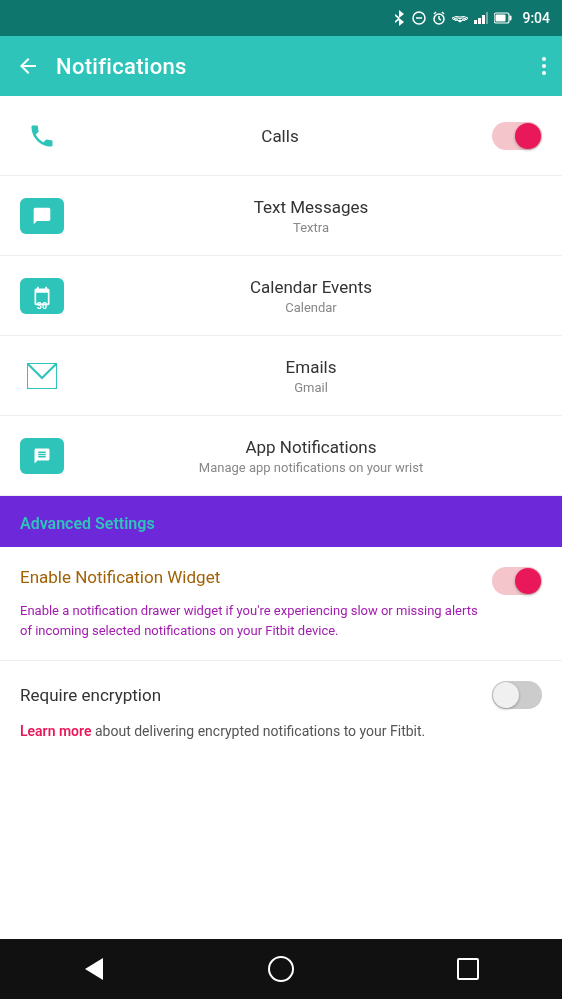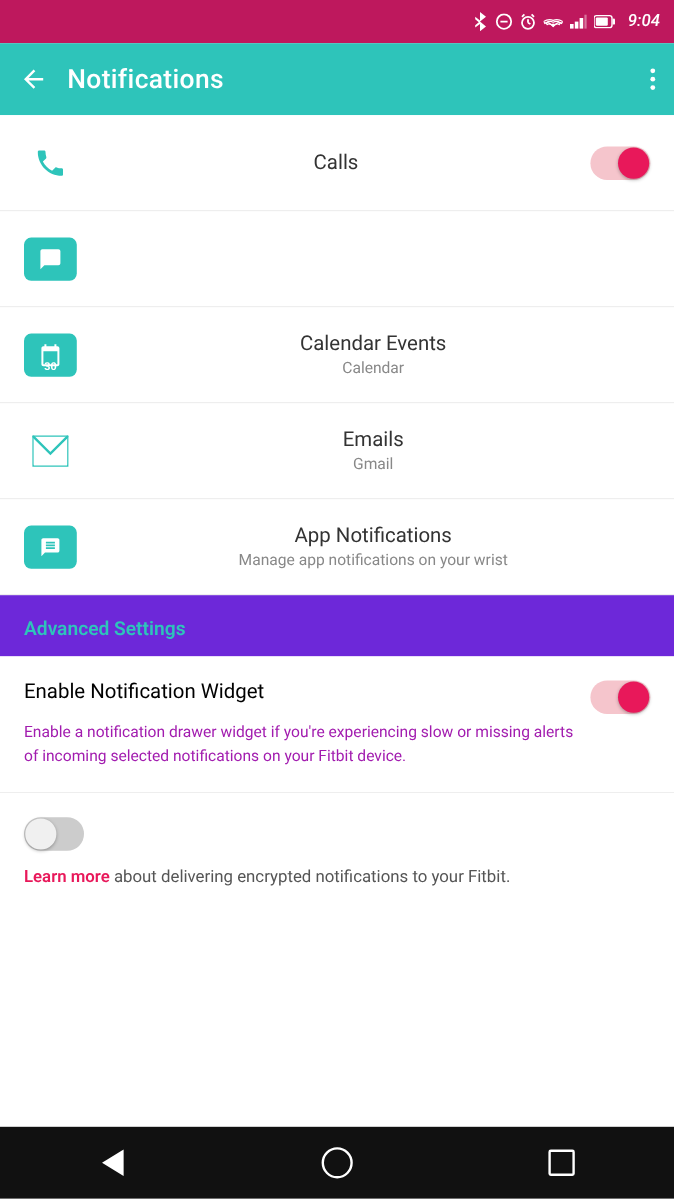--- a/index.html
+++ b/index.html
@@ -11,27 +11,26 @@
       width: 562px;
       height: 999px;
       font-family: 'Roboto', Arial, sans-serif;
       background: #ffffff;
       overflow: hidden;
       position: relative;
     }
 
     
     .status-bar {
-      background: #be185d;
+      background: #0f766e;
       height: 36px;
       display: flex;
       align-items: center;
       justify-content: flex-end;
       padding: 0 12px;
-      font-style: italic;
     }
     .status-bar-icons {
       display: flex;
       align-items: center;
       gap: 6px;
       color: white;
       font-size: 13px;
     }
     .status-time {
       font-size: 14px;
@@ -181,21 +180,21 @@
       padding: 20px 20px;
       border-bottom: 1px solid #eeeeee;
     }
     .advanced-item-header {
       display: flex;
       align-items: flex-start;
       justify-content: space-between;
     }
     .advanced-item-title {
       font-size: 17px;
-      color: #000000;
+      color: #a16207;
       font-weight: 400;
     }
     .advanced-item-desc {
       font-size: 13px;
       color: #a21caf;
       margin-top: 6px;
       line-height: 1.5;
       padding-right: 60px;
     }
 
@@ -351,20 +350,24 @@
   </div>
 
   <div class="settings-item">
     <div class="settings-item-icon">
       <div class="icon-box">
         <svg width="20" height="20" viewBox="0 0 24 24" fill="white">
           <path d="M20 2H4c-1.1 0-2 .9-2 2v18l4-4h14c1.1 0 2-.9 2-2V4c0-1.1-.9-2-2-2z"></path>
         </svg>
       </div>
     </div>
+    <div class="settings-item-text">
+      <div class="settings-item-title">Text Messages</div>
+      <div class="settings-item-subtitle">Textra</div>
+    </div>
   </div>
 
   <div class="settings-item">
     <div class="settings-item-icon">
       <div class="icon-box" style="position:relative;">
         <svg width="20" height="20" viewBox="0 0 24 24" fill="white">
           <path d="M19 3h-1V1h-2v2H8V1H6v2H5c-1.1 0-2 .9-2 2v16c0 1.1.9 2 2 2h14c1.1 0 2-.9 2-2V5c0-1.1-.9-2-2-2zm0 18H5V8h14v13z"></path>
         </svg>
         <span style="position:absolute;bottom:3px;font-size:9px;font-weight:700;color:white;">30</span>
       </div>
@@ -413,20 +416,21 @@
         <div class="toggle on">
           <div class="toggle-knob"></div>
         </div>
       </div>
     </div>
     <div class="advanced-item-desc">Enable a notification drawer widget if you're experiencing slow or missing alerts of incoming selected notifications on your Fitbit device.</div>
   </div>
 
   <div class="encryption-item">
     <div class="encryption-row">
+      <span class="encryption-title">Require encryption</span>
       <div>
         <div class="toggle off">
           <div class="toggle-knob"></div>
         </div>
       </div>
     </div>
     <div class="encryption-desc">
       <span class="learn-more-link">Learn more</span><span> about delivering encrypted notifications to your Fitbit.</span>
     </div>
   </div>

